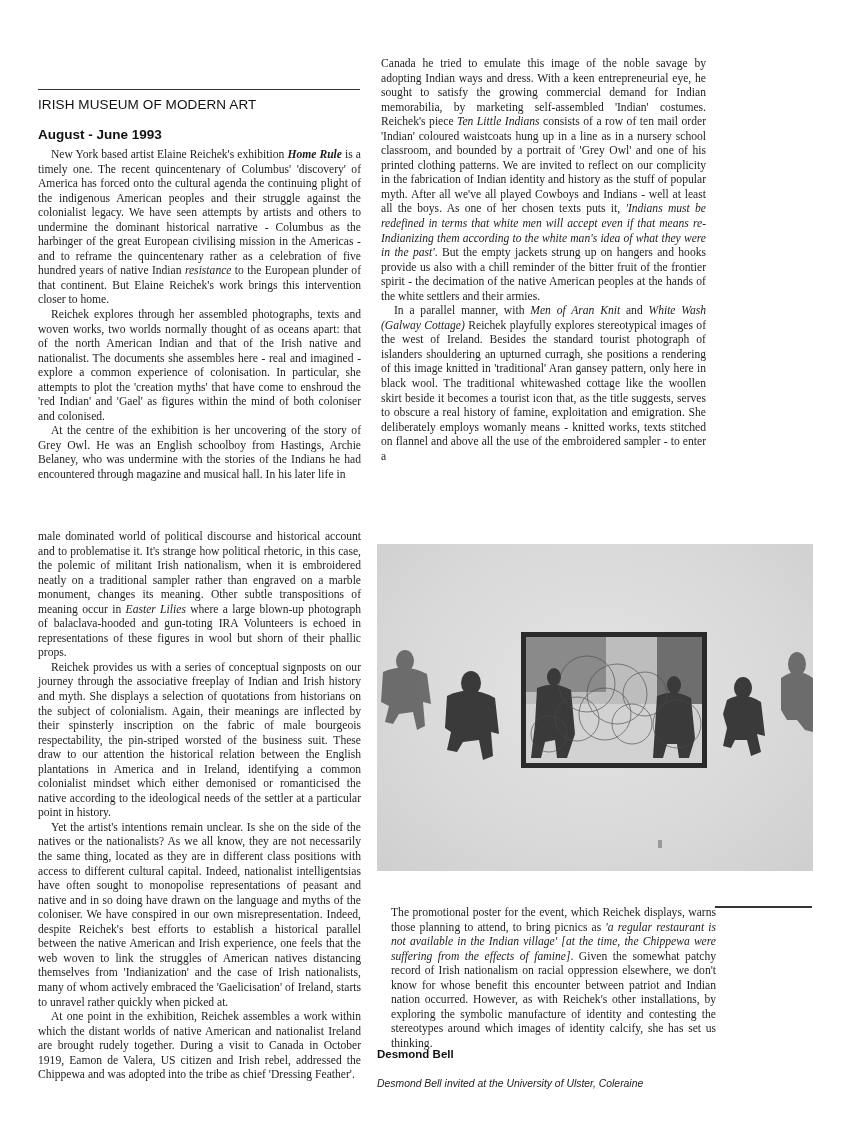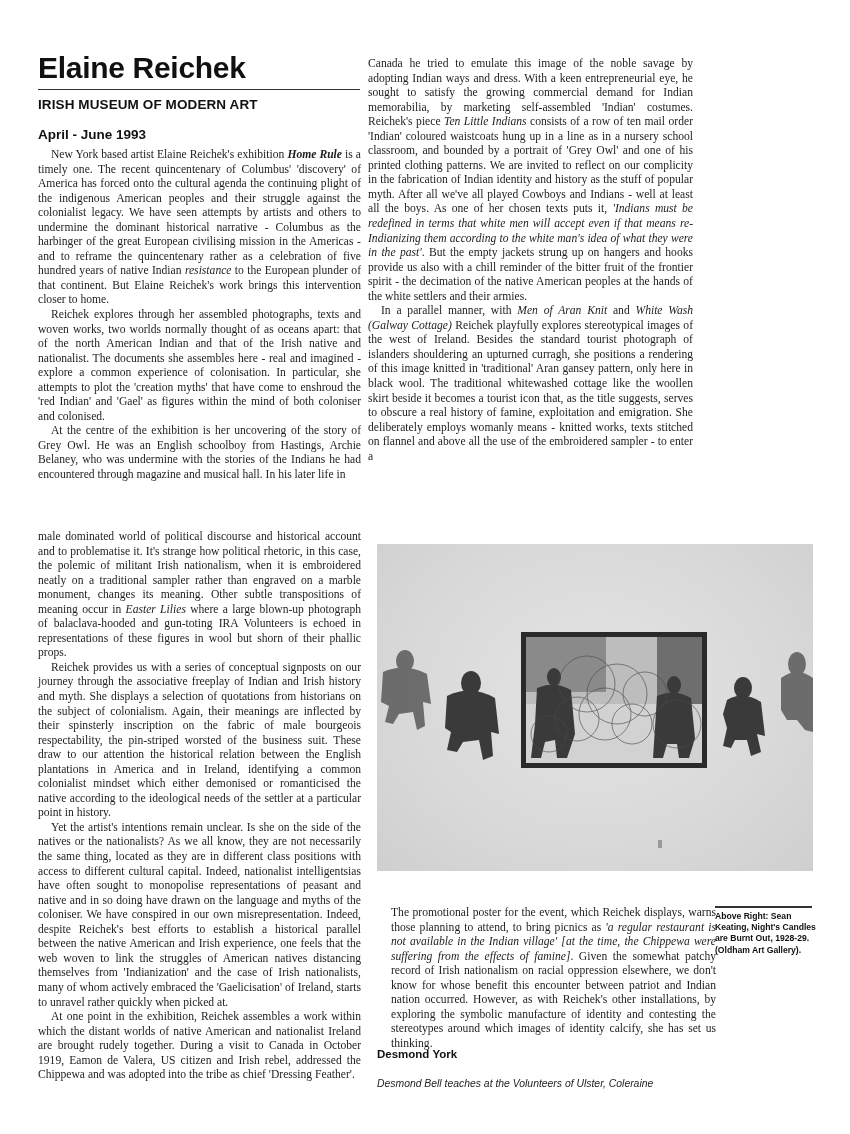--- a/index.html
+++ b/index.html
@@ -17,42 +17,42 @@
     font-weight: 700; font-size: 30px; letter-spacing: -0.3px; line-height: 36px;
     color: #111;
   }
   .title-rule {
     position: absolute; left: 38px; top: 89px; width: 322px; height: 0;
     border-top: 1.5px solid #333;
   }
   .venue {
     position: absolute; left: 38px; top: 97px; margin: 0;
     font-family: "Liberation Sans", "DejaVu Sans", sans-serif;
-    font-weight: 700; font-size: 13.5px; letter-spacing: 0.1px; color: #111;
+    font-weight: 400; font-size: 13.5px; letter-spacing: 0.1px; color: #111;
   }
   .dates {
     position: absolute; left: 38px; top: 127px; margin: 0;
     font-family: "Liberation Sans", "DejaVu Sans", sans-serif;
     font-weight: 700; font-size: 13.5px; color: #111;
   }
 
   
   .col {
     position: absolute;
     font-size: 11.6px; line-height: 14.55px;
     text-align: justify; hyphens: auto;
     color: #1d1d1d;
   }
   .col p { margin: 0; text-indent: 13px; }
   .col p.first { text-indent: 0; }
   .col em { font-style: italic; }
   .col b em, .col em b { font-weight: 700; }
 
   #col-a { left: 38px;  top: 148px; width: 323px; }
-  #col-b { left: 368px; top: 57px;  width: 325px; }
+  #col-b { left: 381px; top: 57px;  width: 325px; }
   #col-c { left: 38px;  top: 530px; width: 323px; }
   #col-d { left: 377px; top: 906px; width: 325px; margin-left: 14px; }
 
   
   .photo {
     position: absolute; left: 377px; top: 544px; width: 436px; height: 327px;
     background:
       radial-gradient(ellipse at 50% 45%, #e4e4e4 0%, #d9d9d9 60%, #cfcfcf 100%);
     overflow: hidden;
   }
@@ -79,24 +79,23 @@
     position: absolute; left: 377px; top: 1078px; margin: 0;
     font-family: "Liberation Sans", "DejaVu Sans", sans-serif;
     font-style: italic; font-size: 10.4px; color: #222;
   }
 </style>
 </head>
 <body>
 
 <div class="page">
 
-  <h1 class="title">Elaine Reichek</h1>
   <div class="title-rule"></div>
   <h2 class="venue">IRISH MUSEUM OF MODERN ART</h2>
-  <h3 class="dates">April - June 1993</h3>
+  <h3 class="dates">August - June 1993</h3>
 
   <div class="col" id="col-a">
       <p><span>New York based artist Elaine Reichek's exhibition </span><b><em>Home Rule</em></b><span> is a timely one. The recent quincentenary of Columbus' 'discovery' of America has forced onto the cultural agenda the continuing plight of the indigenous American peoples and their struggle against the colonialist legacy. We have seen attempts by artists and others to undermine the dominant historical narrative - Columbus as the harbinger of the great European civilising mission in the Americas - and to reframe the quincentenary rather as a celebration of five hundred years of native Indian </span><em>resistance</em><span> to the European plunder of that continent. But Elaine Reichek's work brings this intervention closer to home.</span></p>
       <p><span>Reichek explores through her assembled photographs, texts and woven works, two worlds normally thought of as oceans apart: that of the north American Indian and that of the Irish native and nationalist. The documents she assembles here - real and imagined - explore a common experience of colonisation. In particular, she attempts to plot the 'creation myths' that have come to enshroud the 'red Indian' and 'Gael' as figures within the mind of both coloniser and colonised.</span></p>
       <p><span>At the centre of the exhibition is her uncovering of the story of Grey Owl. He was an English schoolboy from Hastings, Archie Belaney, who was undermine with the stories of the Indians he had encountered through magazine and musical hall. In his later life in</span></p>
     </div>
   <div class="col" id="col-b">
       <p class="first"><span>Canada he tried to emulate this image of the noble savage by adopting Indian ways and dress. With a keen entrepreneurial eye, he sought to satisfy the growing commercial demand for Indian memorabilia, by marketing self-assembled 'Indian' costumes. Reichek's piece </span><em>Ten Little Indians</em><span> consists of a row of ten mail order 'Indian' coloured waistcoats hung up in a line as in a nursery school classroom, and bounded by a portrait of 'Grey Owl' and one of his printed clothing patterns. We are invited to reflect on our complicity in the fabrication of Indian identity and history as the stuff of popular myth. After all we've all played Cowboys and Indians - well at least all the boys. As one of her chosen texts puts it, </span><em>'Indians must be redefined in terms that white men will accept even if that means re-Indianizing them according to the white man's idea of what they were in the past'</em><span>. But the empty jackets strung up on hangers and hooks provide us also with a chill reminder of the bitter fruit of the frontier spirit - the decimation of the native American peoples at the hands of the white settlers and their armies.</span></p>
       <p><span>In a parallel manner, with </span><em>Men of Aran Knit</em><span> and </span><em>White Wash (Galway Cottage)</em><span> Reichek playfully explores stereotypical images of the west of Ireland. Besides the standard tourist photograph of islanders shouldering an upturned curragh, she positions a rendering of this image knitted in 'traditional' Aran gansey pattern, only here in black wool. The traditional whitewashed cottage like the woollen skirt beside it becomes a tourist icon that, as the title suggests, serves to obscure a real history of famine, exploitation and emigration. She deliberately employs womanly means - knitted works, texts stitched on flannel and above all the use of the embroidered sampler - to enter a</span></p>
     </div>
@@ -153,17 +152,16 @@
       <g fill="#5a5a5a" opacity="0.85">
         <ellipse cx="420" cy="120" rx="9" ry="12"></ellipse>
         <path d="M404 134 Q420 122 436 134 L436 188 L428 186 L420 176 L410 176 L404 166 Z"></path>
       </g>
 
       <rect x="281" y="296" width="4" height="8" fill="#9a9a9a"></rect>
     </svg>
   </div>
 
   <div class="caption-rule"></div>
-  <p class="caption">Above Right: Sean Keating, Night's Candles are Burnt Out, 1928-29. (Oldham Art Gallery).</p>
 
-  <p class="author">Desmond York</p>
-  <p class="bio">Desmond Bell teaches at the Volunteers of Ulster, Coleraine</p>
+  <p class="author">Desmond Bell</p>
+  <p class="bio">Desmond Bell invited at the University of Ulster, Coleraine</p>
 </div>
 
 </body></html>

